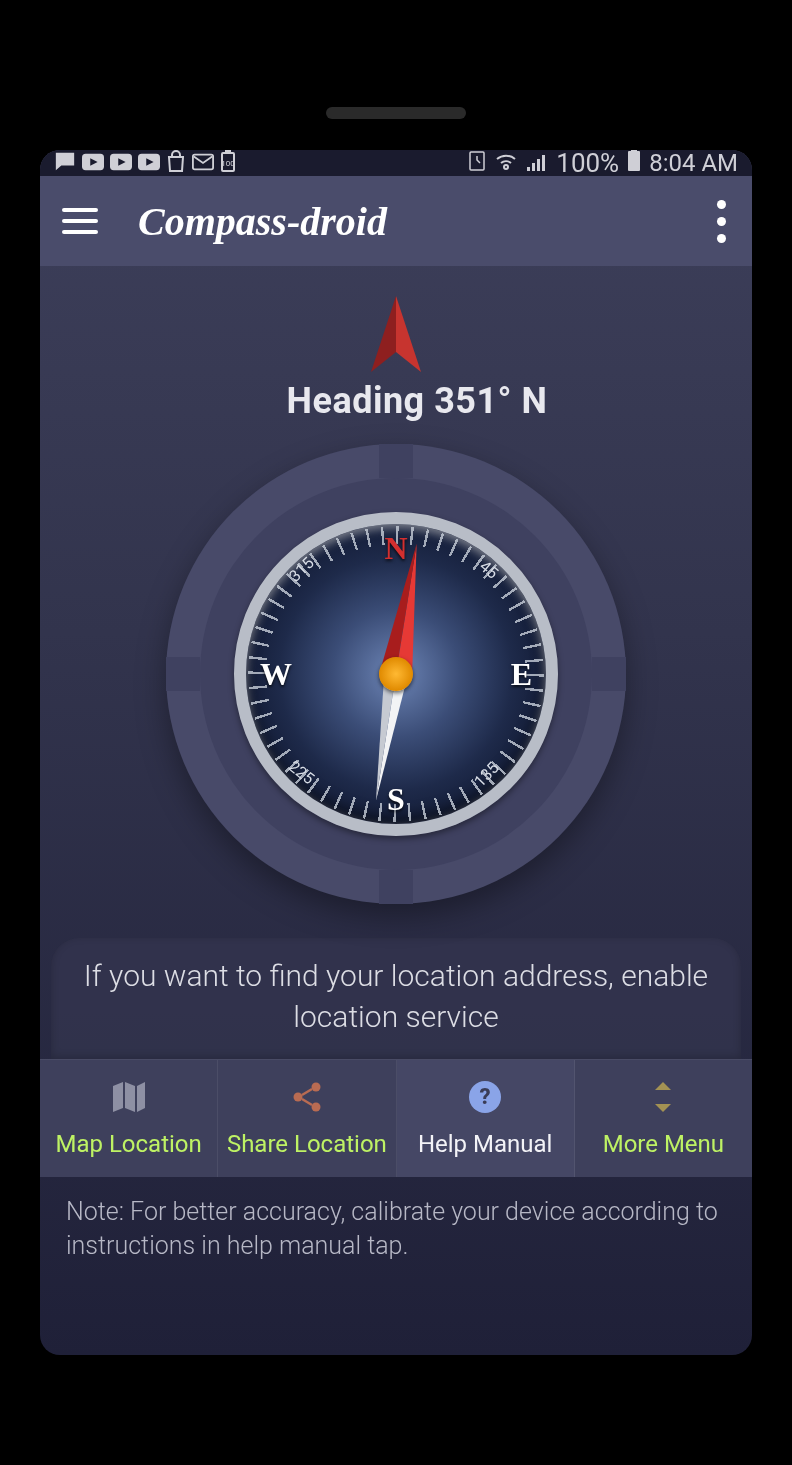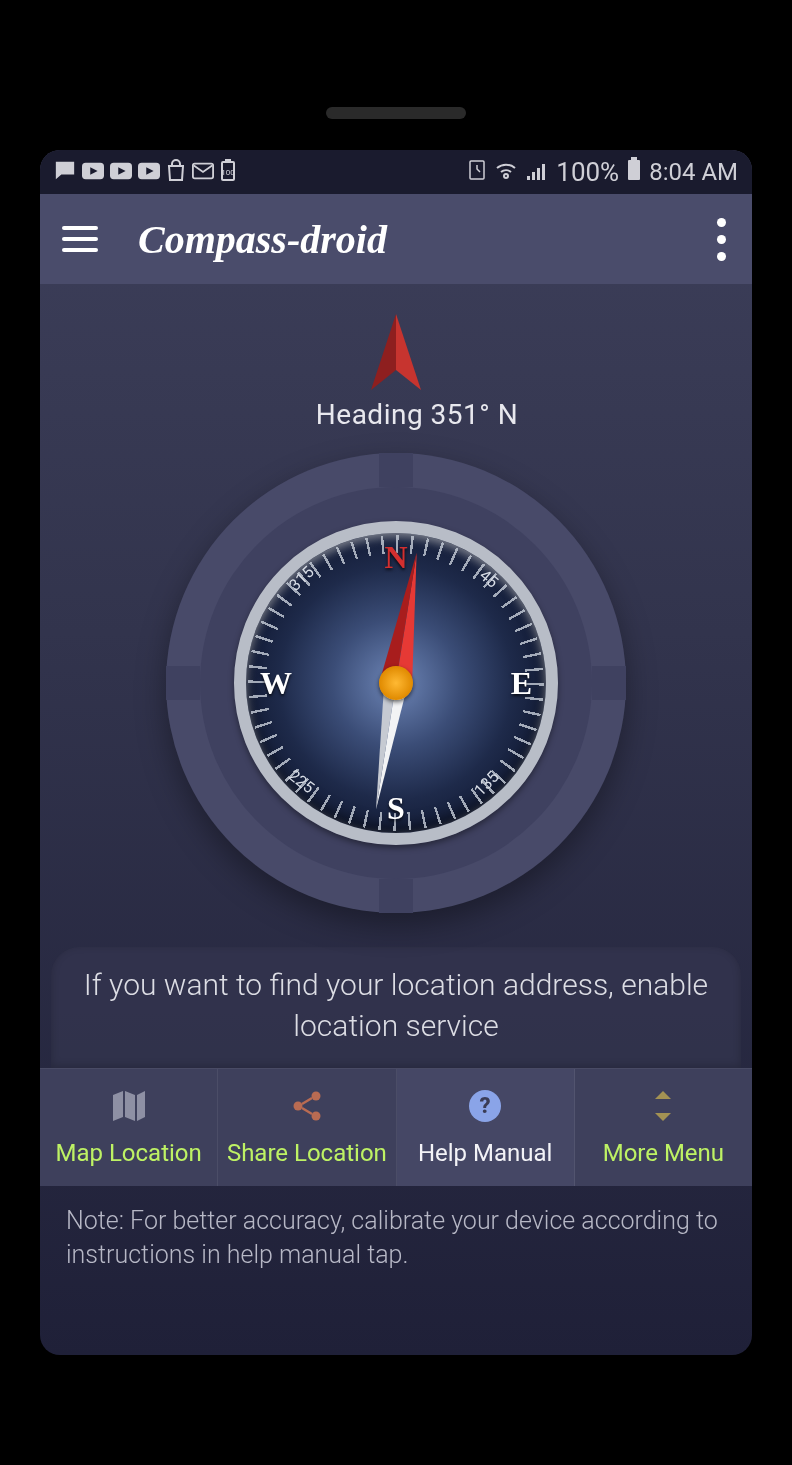--- a/index.html
+++ b/index.html
@@ -36,21 +36,21 @@
     left: 20px;
     right: 20px;
     bottom: 55px;
     border-radius: 20px;
     overflow: hidden;
     background: linear-gradient(180deg, #3d3f5a 0%, #32344d 40%, #1f2038 100%);
   }
 
   
   .statusbar {
-    height: 44px;
+    height: 26px;
     background: #1a1b2e;
     display: flex;
     align-items: center;
     justify-content: space-between;
     padding: 0 14px;
     color: #cfcfd6;
     font-size: 22px;
   }
   .status-left { display: flex; align-items: center; gap: 6px; }
   .status-right { display: flex; align-items: center; gap: 8px; font-size: 24px; font-weight: 400; justify-content: flex-end; }
@@ -88,22 +88,22 @@
   
   .main {
     display: flex;
     flex-direction: column;
     align-items: center;
     padding-top: 30px;
   }
   .navarrow { margin-bottom: 4px; }
   .heading-text {
     color: #e8e8ee;
-    font-size: 28px;
-    font-weight: 400;
+    font-size: 36px;
+    font-weight: 700;
     letter-spacing: 0.5px;
     margin-bottom: 22px;
     margin-left: 42px;
   }
 
   .compass-wrap {
     position: relative;
     width: 460px;
     height: 460px;
     margin-bottom: 34px;

